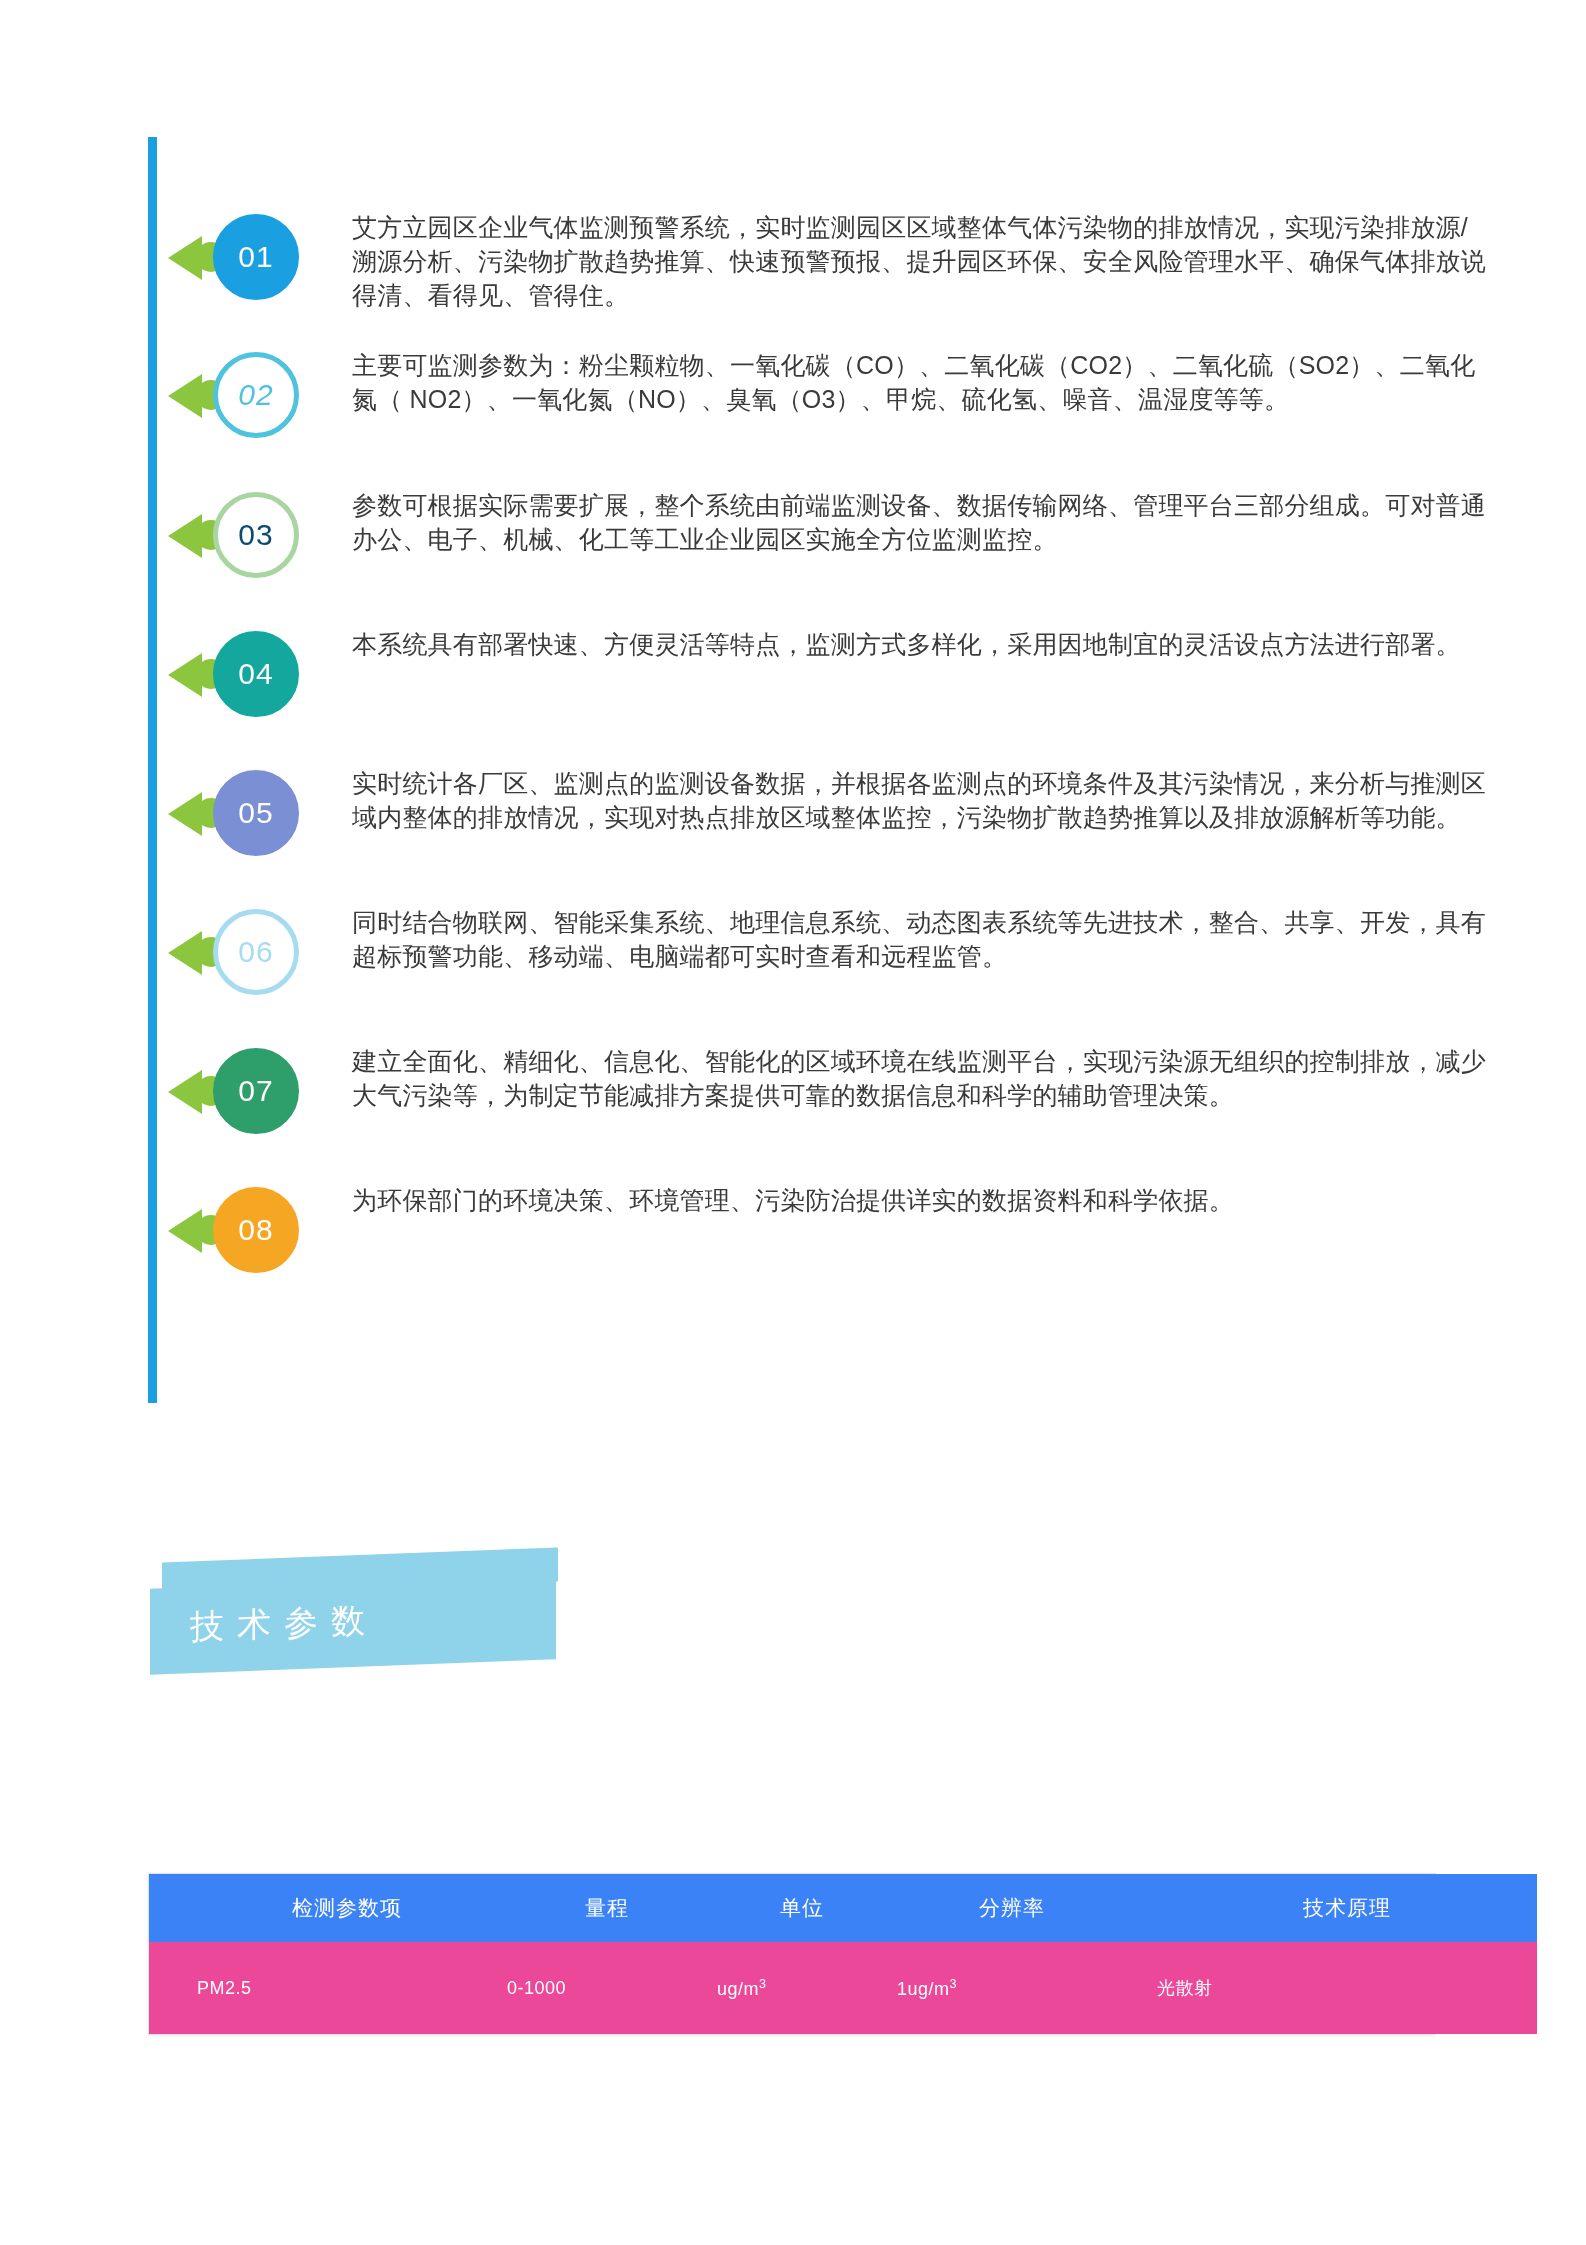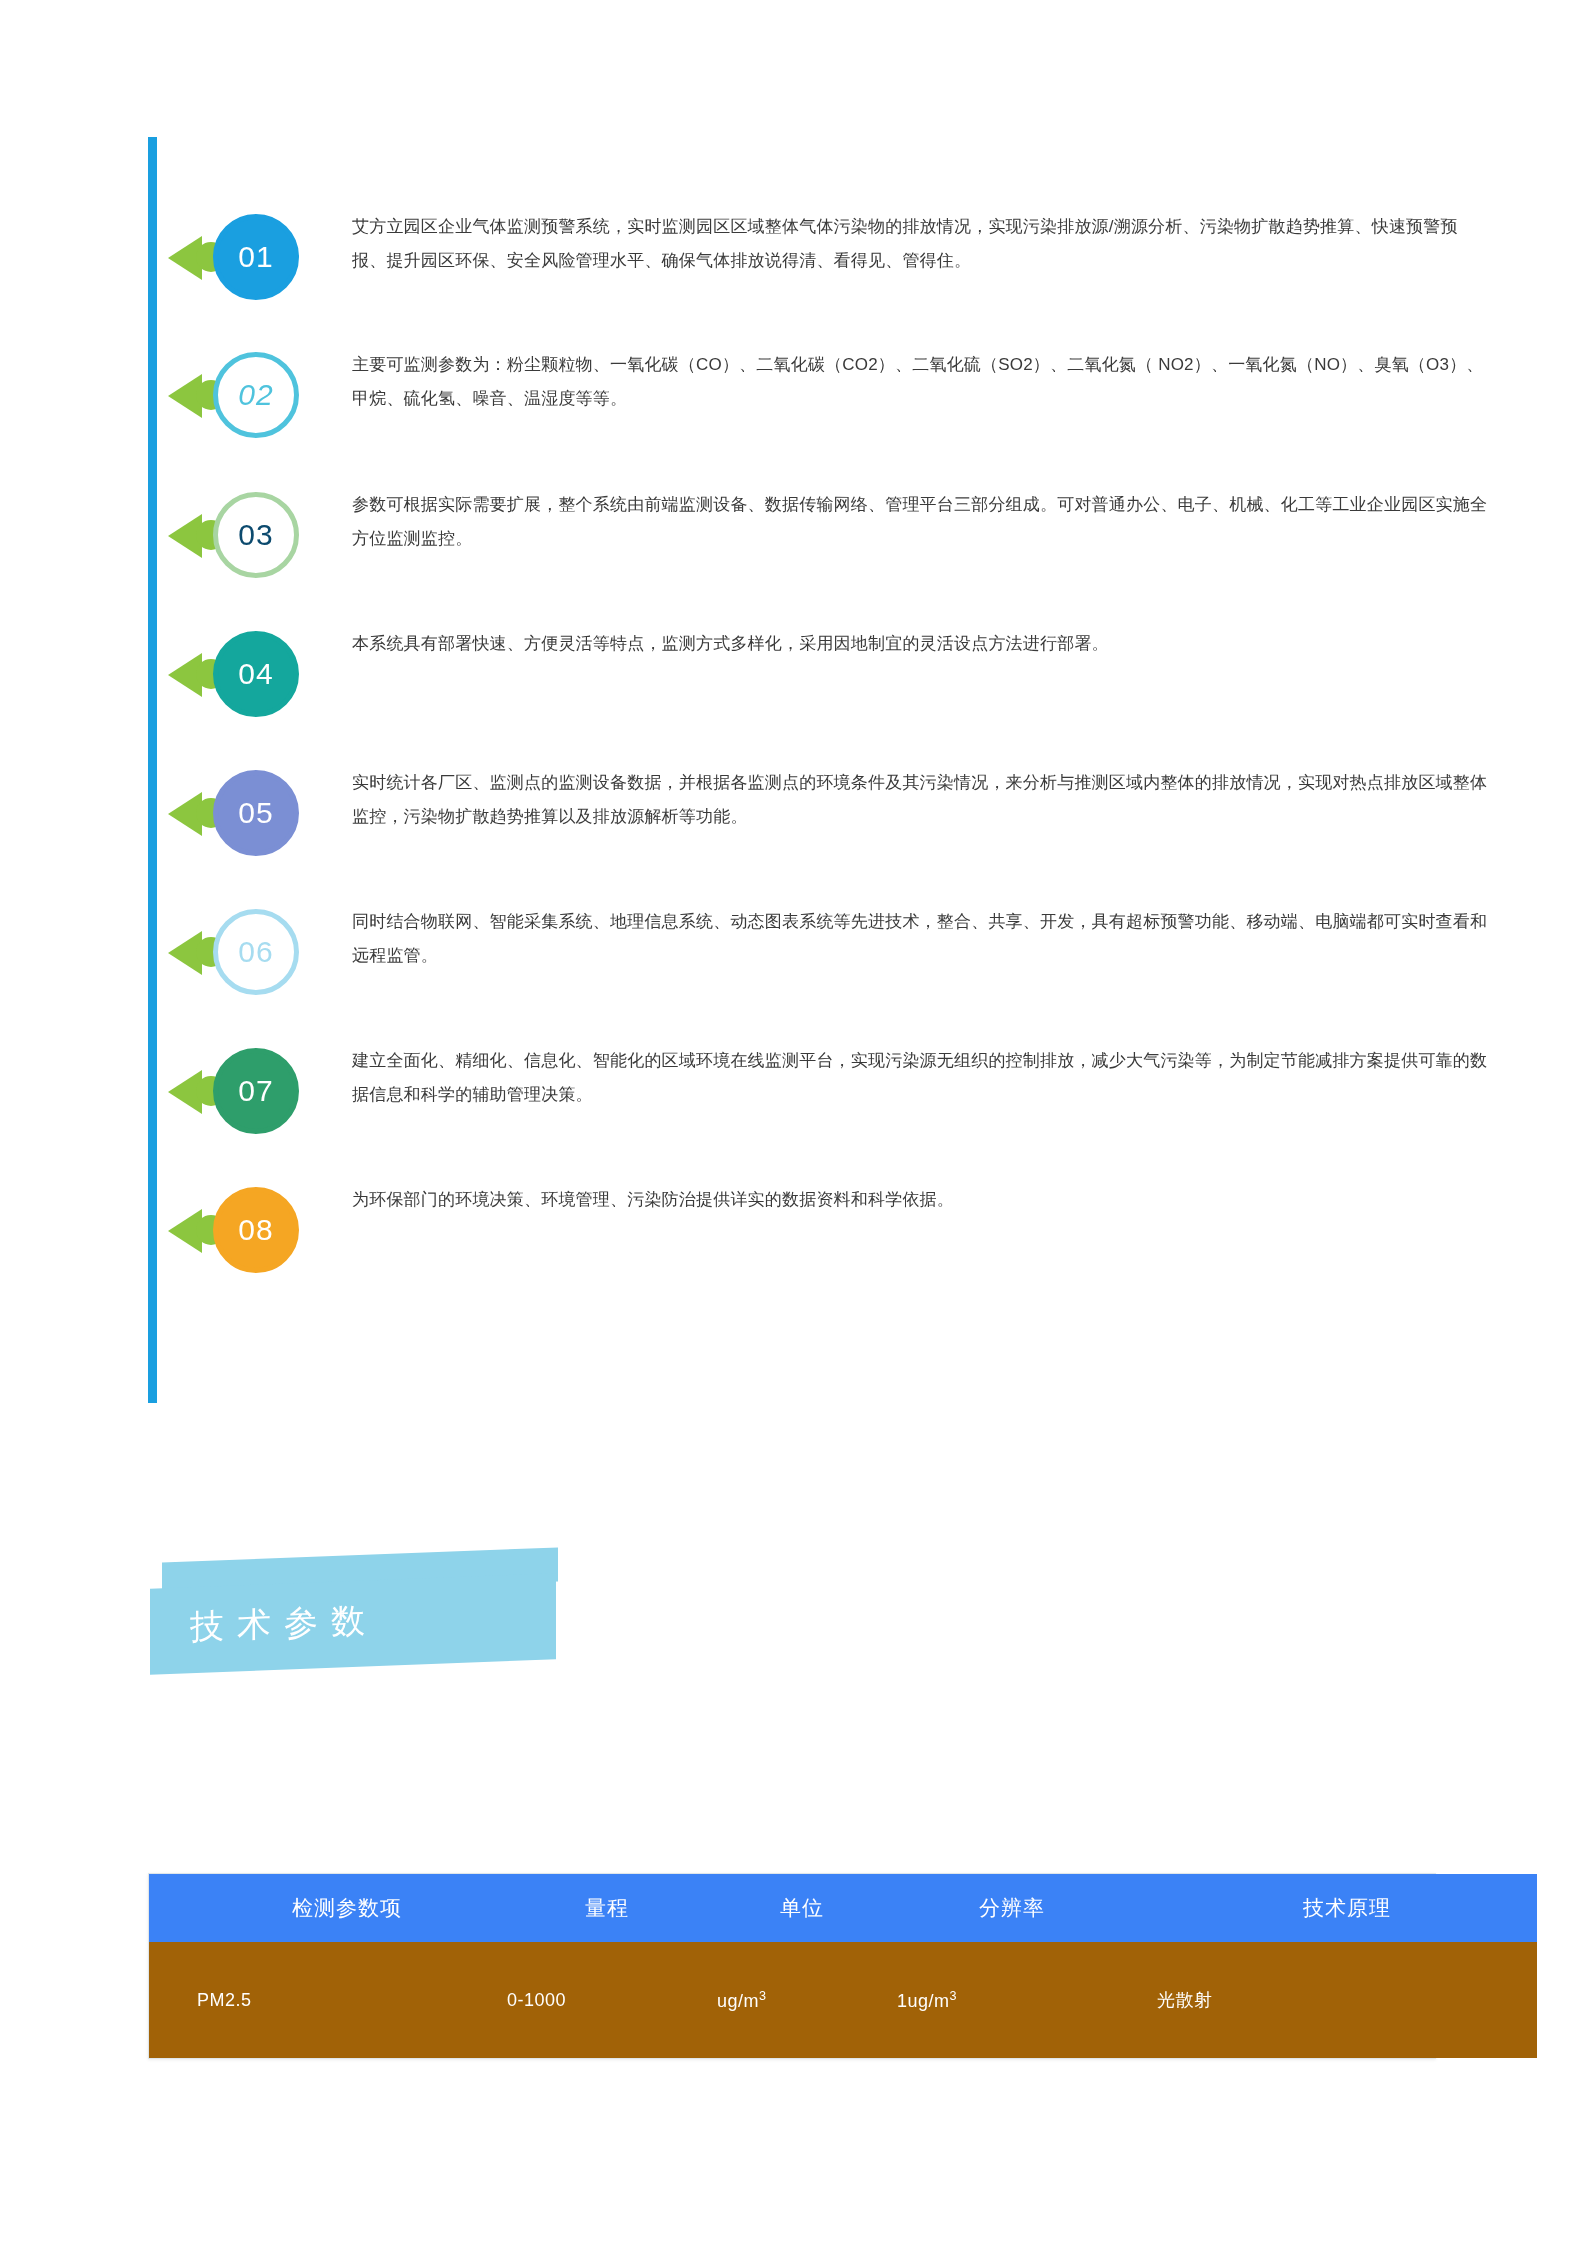--- a/index.html
+++ b/index.html
@@ -85,21 +85,21 @@
     justify-content: center;
     font-size: 30px;
     letter-spacing: 1px;
     color: #1a9fe0;
   }
   .circle.filled {
     color: #ffffff;
   }
   .step-text {
     flex: 1;
-    font-size: 17px;
+    font-size: 25px;
     line-height: 34px;
     color: #3a3a3a;
     padding-top: 14px;
     padding-left: 24px;
     letter-spacing: 0.2px;
   }
 
   
   .banner {
     position: absolute;
@@ -156,25 +156,25 @@
     background: #3b82f6;
     color: #ffffff;
     font-weight: normal;
     font-size: 21px;
     height: 68px;
     text-align: center;
     padding: 0;
     letter-spacing: 1px;
   }
   tbody td {
-    background: #a16207;
+    background: #ec4899;
     color: #ffffff;
     font-size: 18px;
     height: 84px;
-    padding: 16px;
+    padding: 4px;
     letter-spacing: 0.5px;
   }
   .c1 { width: 300px; padding-left: 48px !important; }
   .c2 { width: 200px; padding-left: 10px !important; }
   .c3 { width: 170px; padding-left: 10px !important; }
   .c4 { width: 230px; padding-left: 10px !important; }
   .c5 { width: 380px; padding-left: 30px !important; }
   sup { font-size: 0.7em; vertical-align: super; }
 </style>
 </head>

